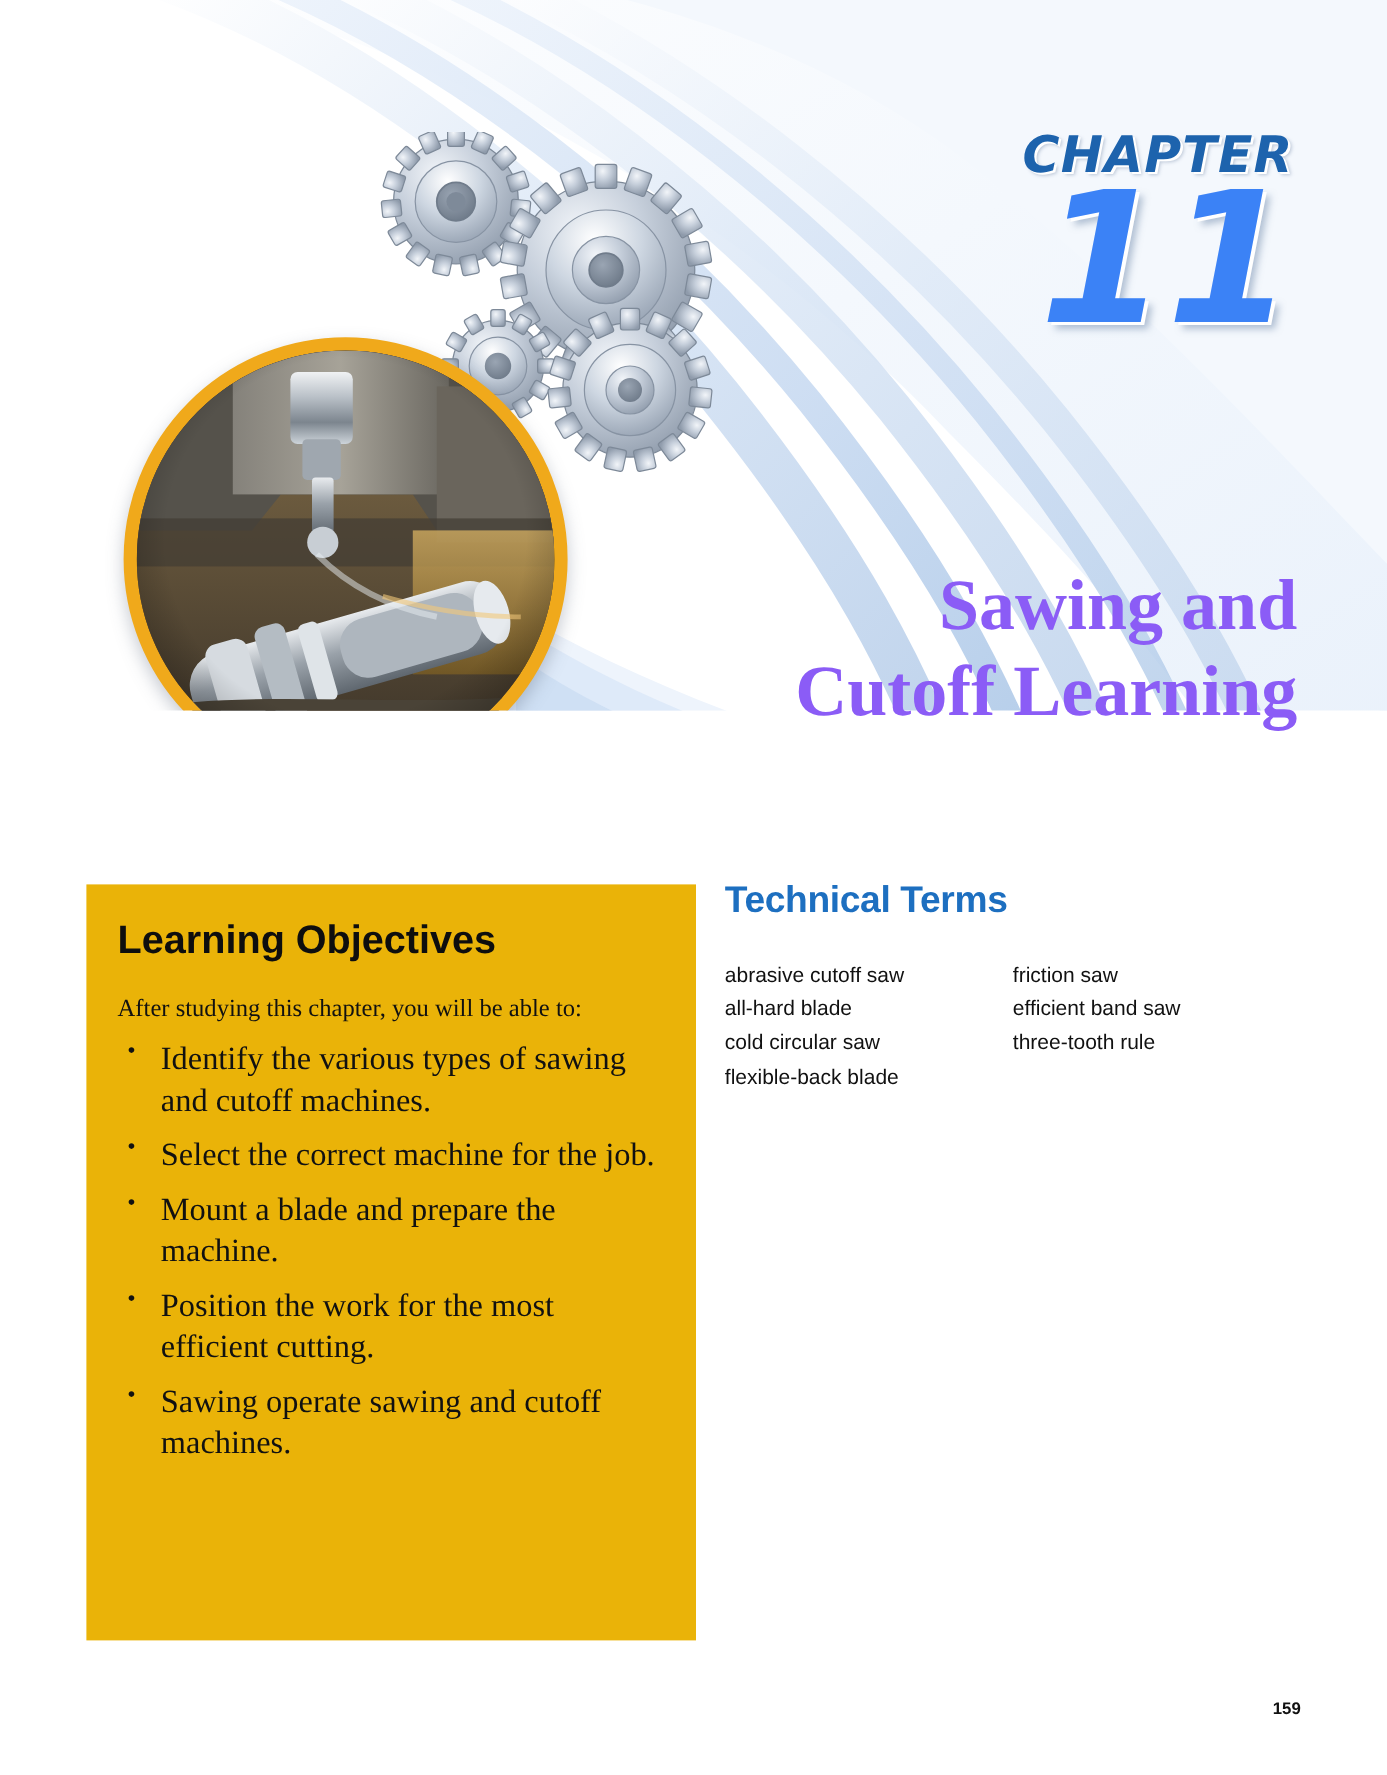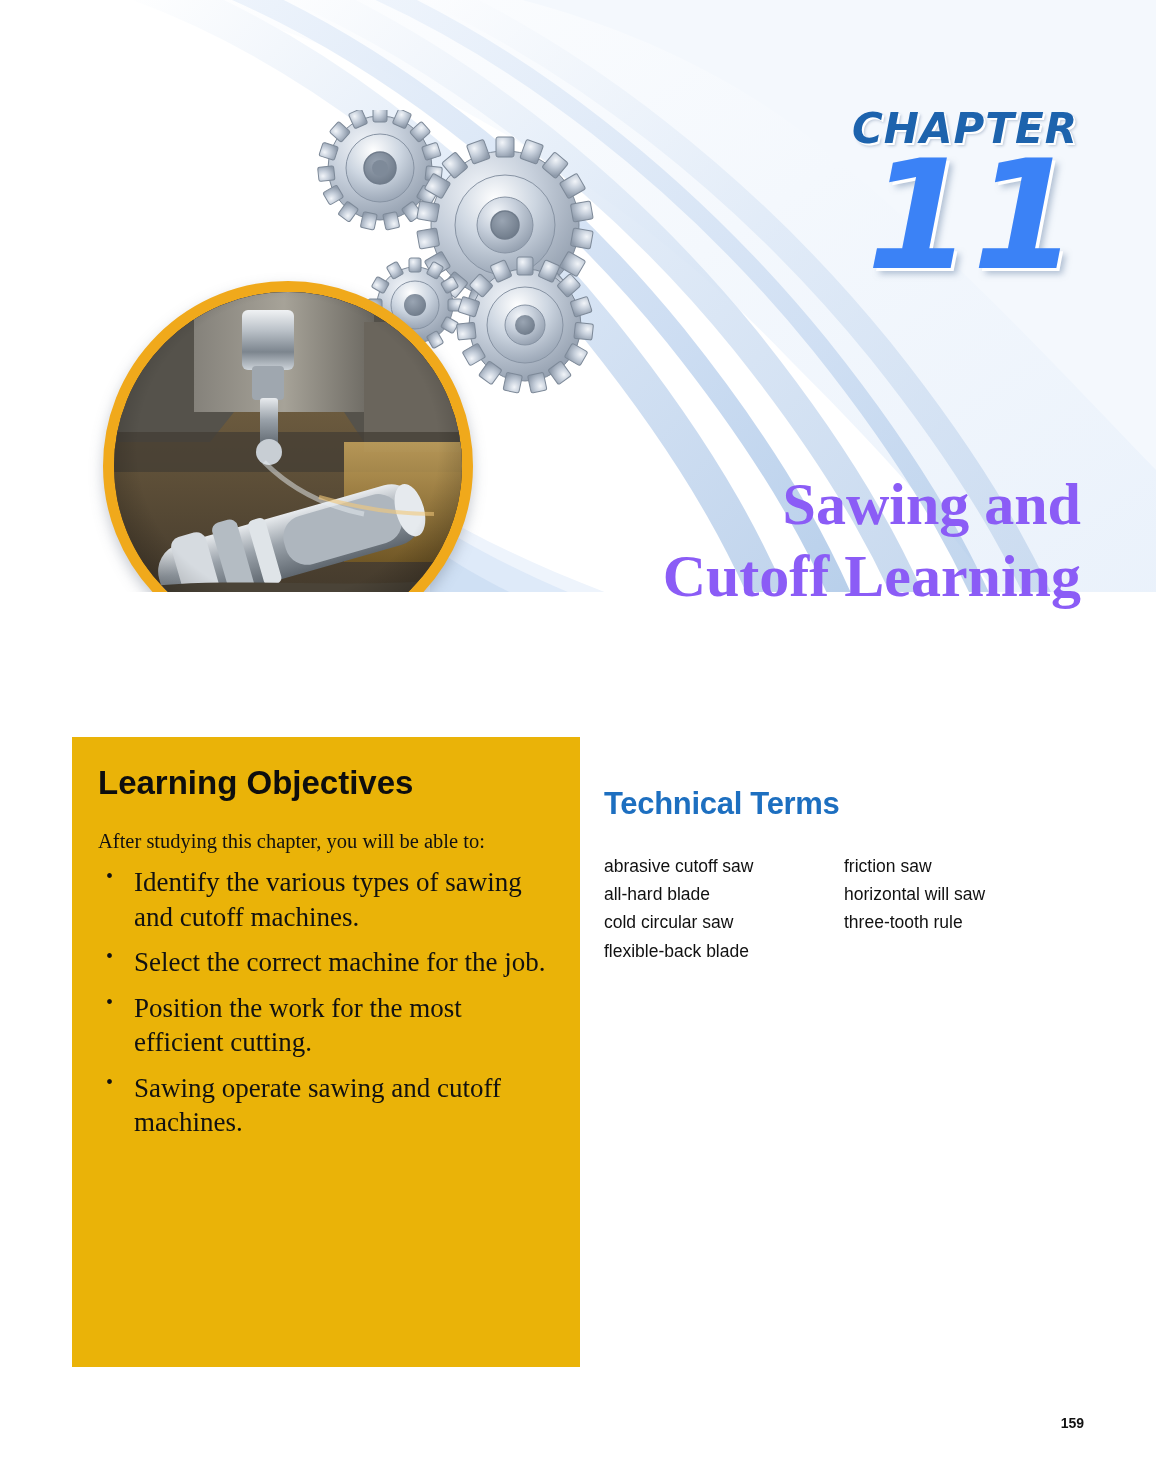--- a/index.html
+++ b/index.html
@@ -143,21 +143,21 @@
     position: absolute;
     left: 34px;
     top: -1px;
     font-size: 20px;
   }
 
   
   .tt-block {
     position: absolute;
     left: 604px;
-    top: 760px;
+    top: 706px;
     width: 480px;
   }
   .tt-title {
     font-family: "Liberation Sans", sans-serif;
     font-weight: bold;
     font-size: 31px;
     color: #1d6fc0;
     letter-spacing: -0.3px;
   }
   .tt-cols {
@@ -414,35 +414,36 @@
   <span class="line">Sawing and</span>
   <span class="line">Cutoff Learning</span>
 </h1>
 
 <section class="lo-panel">
   <h2 class="lo-title">Learning Objectives</h2>
   <p class="lo-intro">After studying this chapter, you will be able to:</p>
   <ul class="lo-list">
     <li>Identify the various types of sawing and cutoff machines.</li>
     <li>Select the correct machine for the job.</li>
+    <li>Mount a blade and prepare the machine.</li>
     <li>Position the work for the most efficient cutting.</li>
     <li>Sawing operate sawing and cutoff machines.</li>
   </ul>
 </section>
 
 <section class="tt-block">
   <h2 class="tt-title">Technical Terms</h2>
   <div class="tt-cols">
     <div class="tt-col">
       <div>abrasive cutoff saw</div>
       <div>all-hard blade</div>
       <div>cold circular saw</div>
       <div>flexible-back blade</div>
     </div>
     <div class="tt-col">
       <div>friction saw</div>
-      <div>horizontal will saw</div>
+      <div>efficient band saw</div>
       <div>three-tooth rule</div>
     </div>
   </div>
 </section>
 
 <div class="page-number">159</div>
 
 </body></html>

